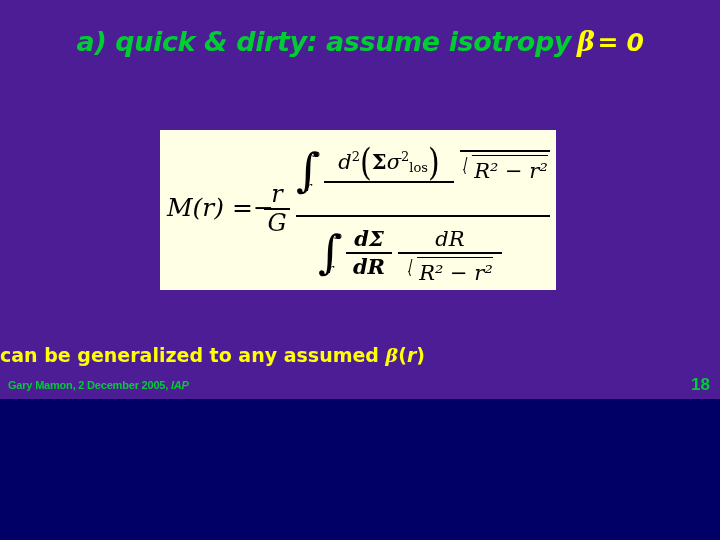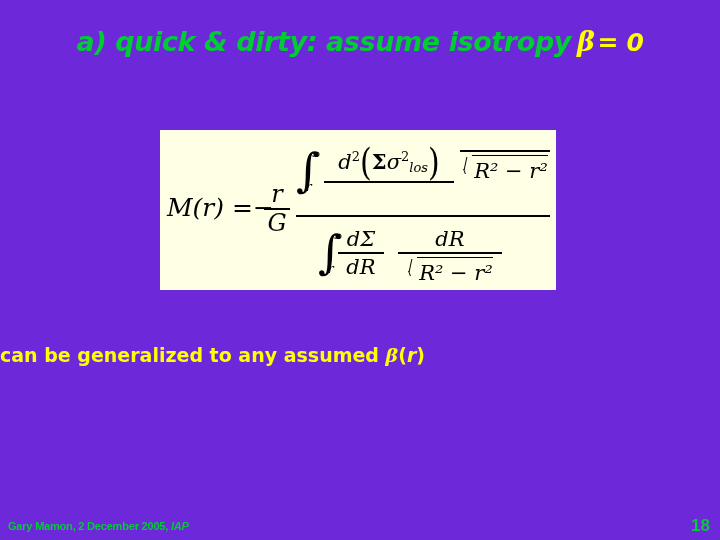--- a/index.html
+++ b/index.html
@@ -9,22 +9,22 @@
   body {
     width: 720px;
     height: 540px;
     overflow: hidden;
     background: #000066;
     font-family: "Liberation Sans", sans-serif;
   }
   .slide {
     position: relative;
     width: 720px;
-    height: 540px;
-    background: #6d28d9;
+    height: 399px;
+    background: #4c1d95;
   }
 
   
   .title {
     position: absolute;
     left: 0;
     top: 26px;
     width: 720px;
     text-align: center;
     font-family: "DejaVu Sans", sans-serif;
@@ -172,21 +172,21 @@
   .stack .bar {
     height: 1.5px;
     background: #000;
     margin: 1px 0;
   }
   sup, sub {
     font-size: 0.62em;
     font-style: normal;
   }
   sup { vertical-align: 0.58em; }
-  sub { vertical-align: -0.28em; font-style: italic; }
+  sub { vertical-align: -0.28em; }
   .it { font-style: italic; }
   .up { font-style: normal; }
 
   .sqrt {
     display: inline-block;
     position: relative;
     padding-left: 12px;
     font-style: italic;
   }
   .sqrt::before {
@@ -322,21 +322,21 @@
         <div class="bigbar"></div>
 
         <div class="den-row">
 
           <div class="intsign" style="left:0px; top:10px;">
             <span class="glyph">∫</span>
             <span class="lim-up">∞</span>
             <span class="lim-lo">r</span>
           </div>
 
-          <div class="stack" style="left:20px; top:8px; width:46px;">
+          <div class="stack" style="left:28px; top:8px; width:46px;font-weight:bold;">
             <div class="num"><span class="it">dΣ</span></div>
             <div class="bar"></div>
             <div class="den"><span class="it">dR</span></div>
           </div>
 
           <div class="stack" style="left:80px; top:8px; width:104px;">
             <div class="num">dR</div>
             <div class="bar"></div>
             <div class="den"><span class="sqrt"><span class="vinc"></span><span class="inner">R² − r²</span></span></div>
           </div>

